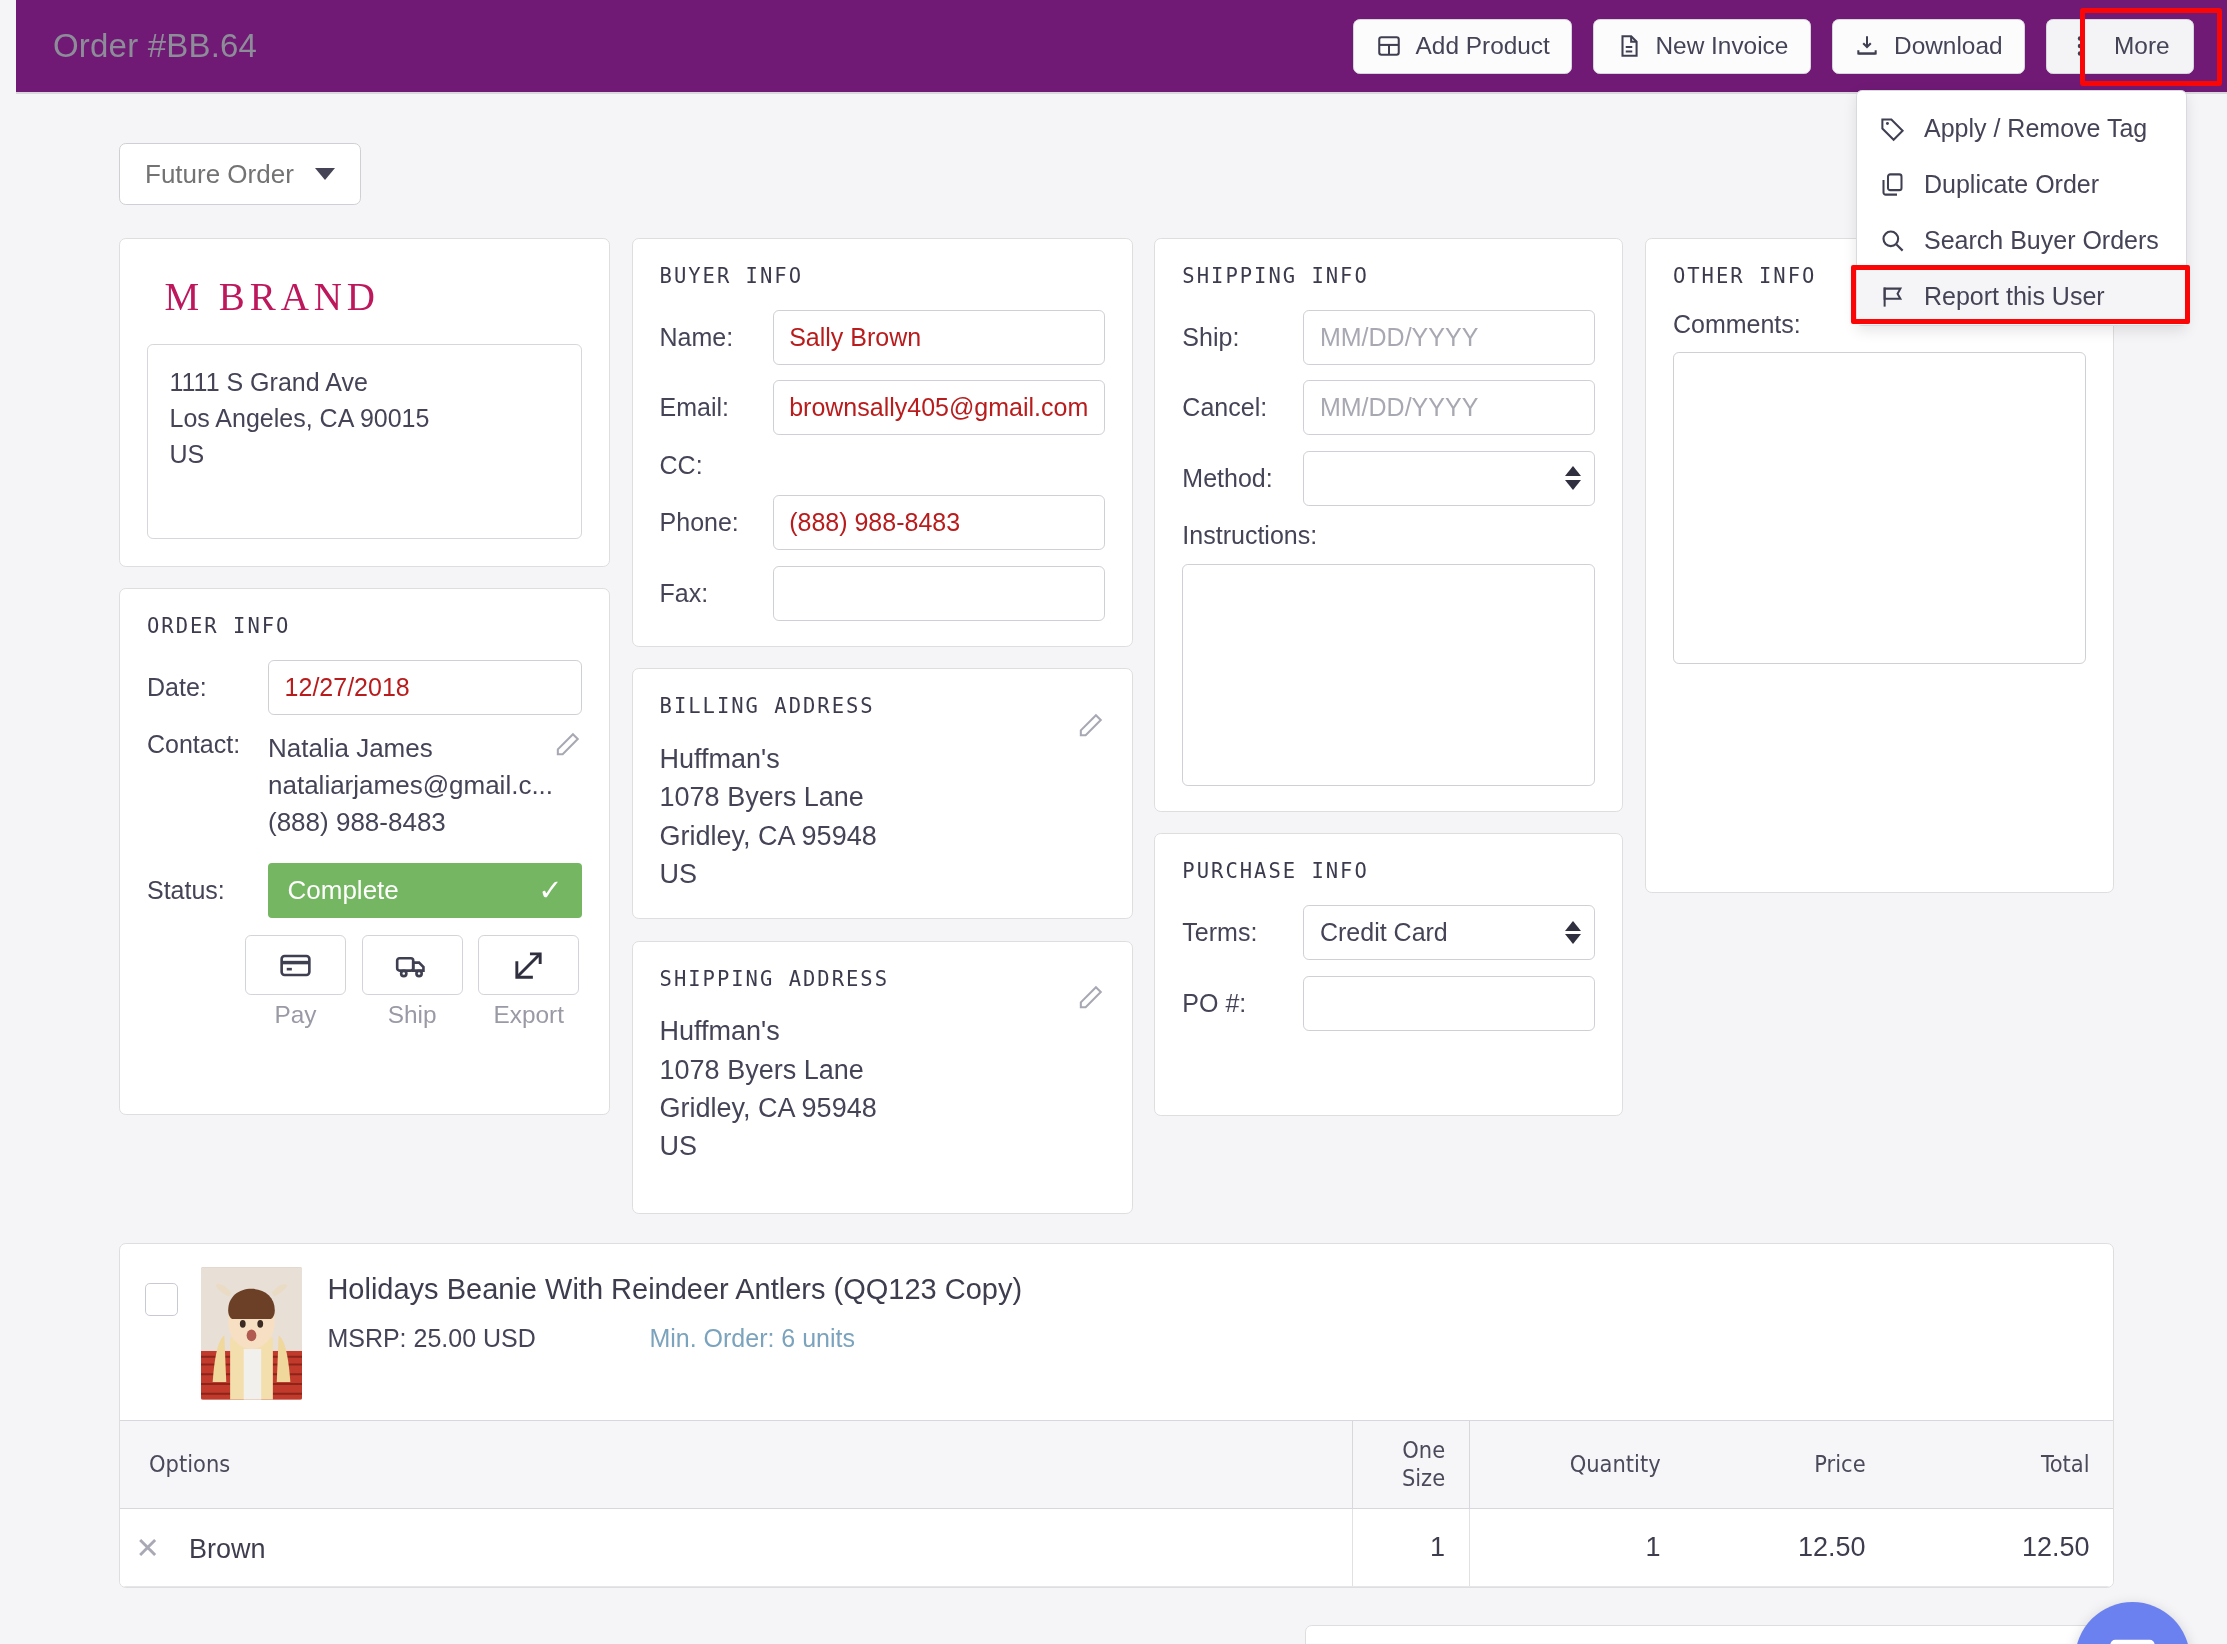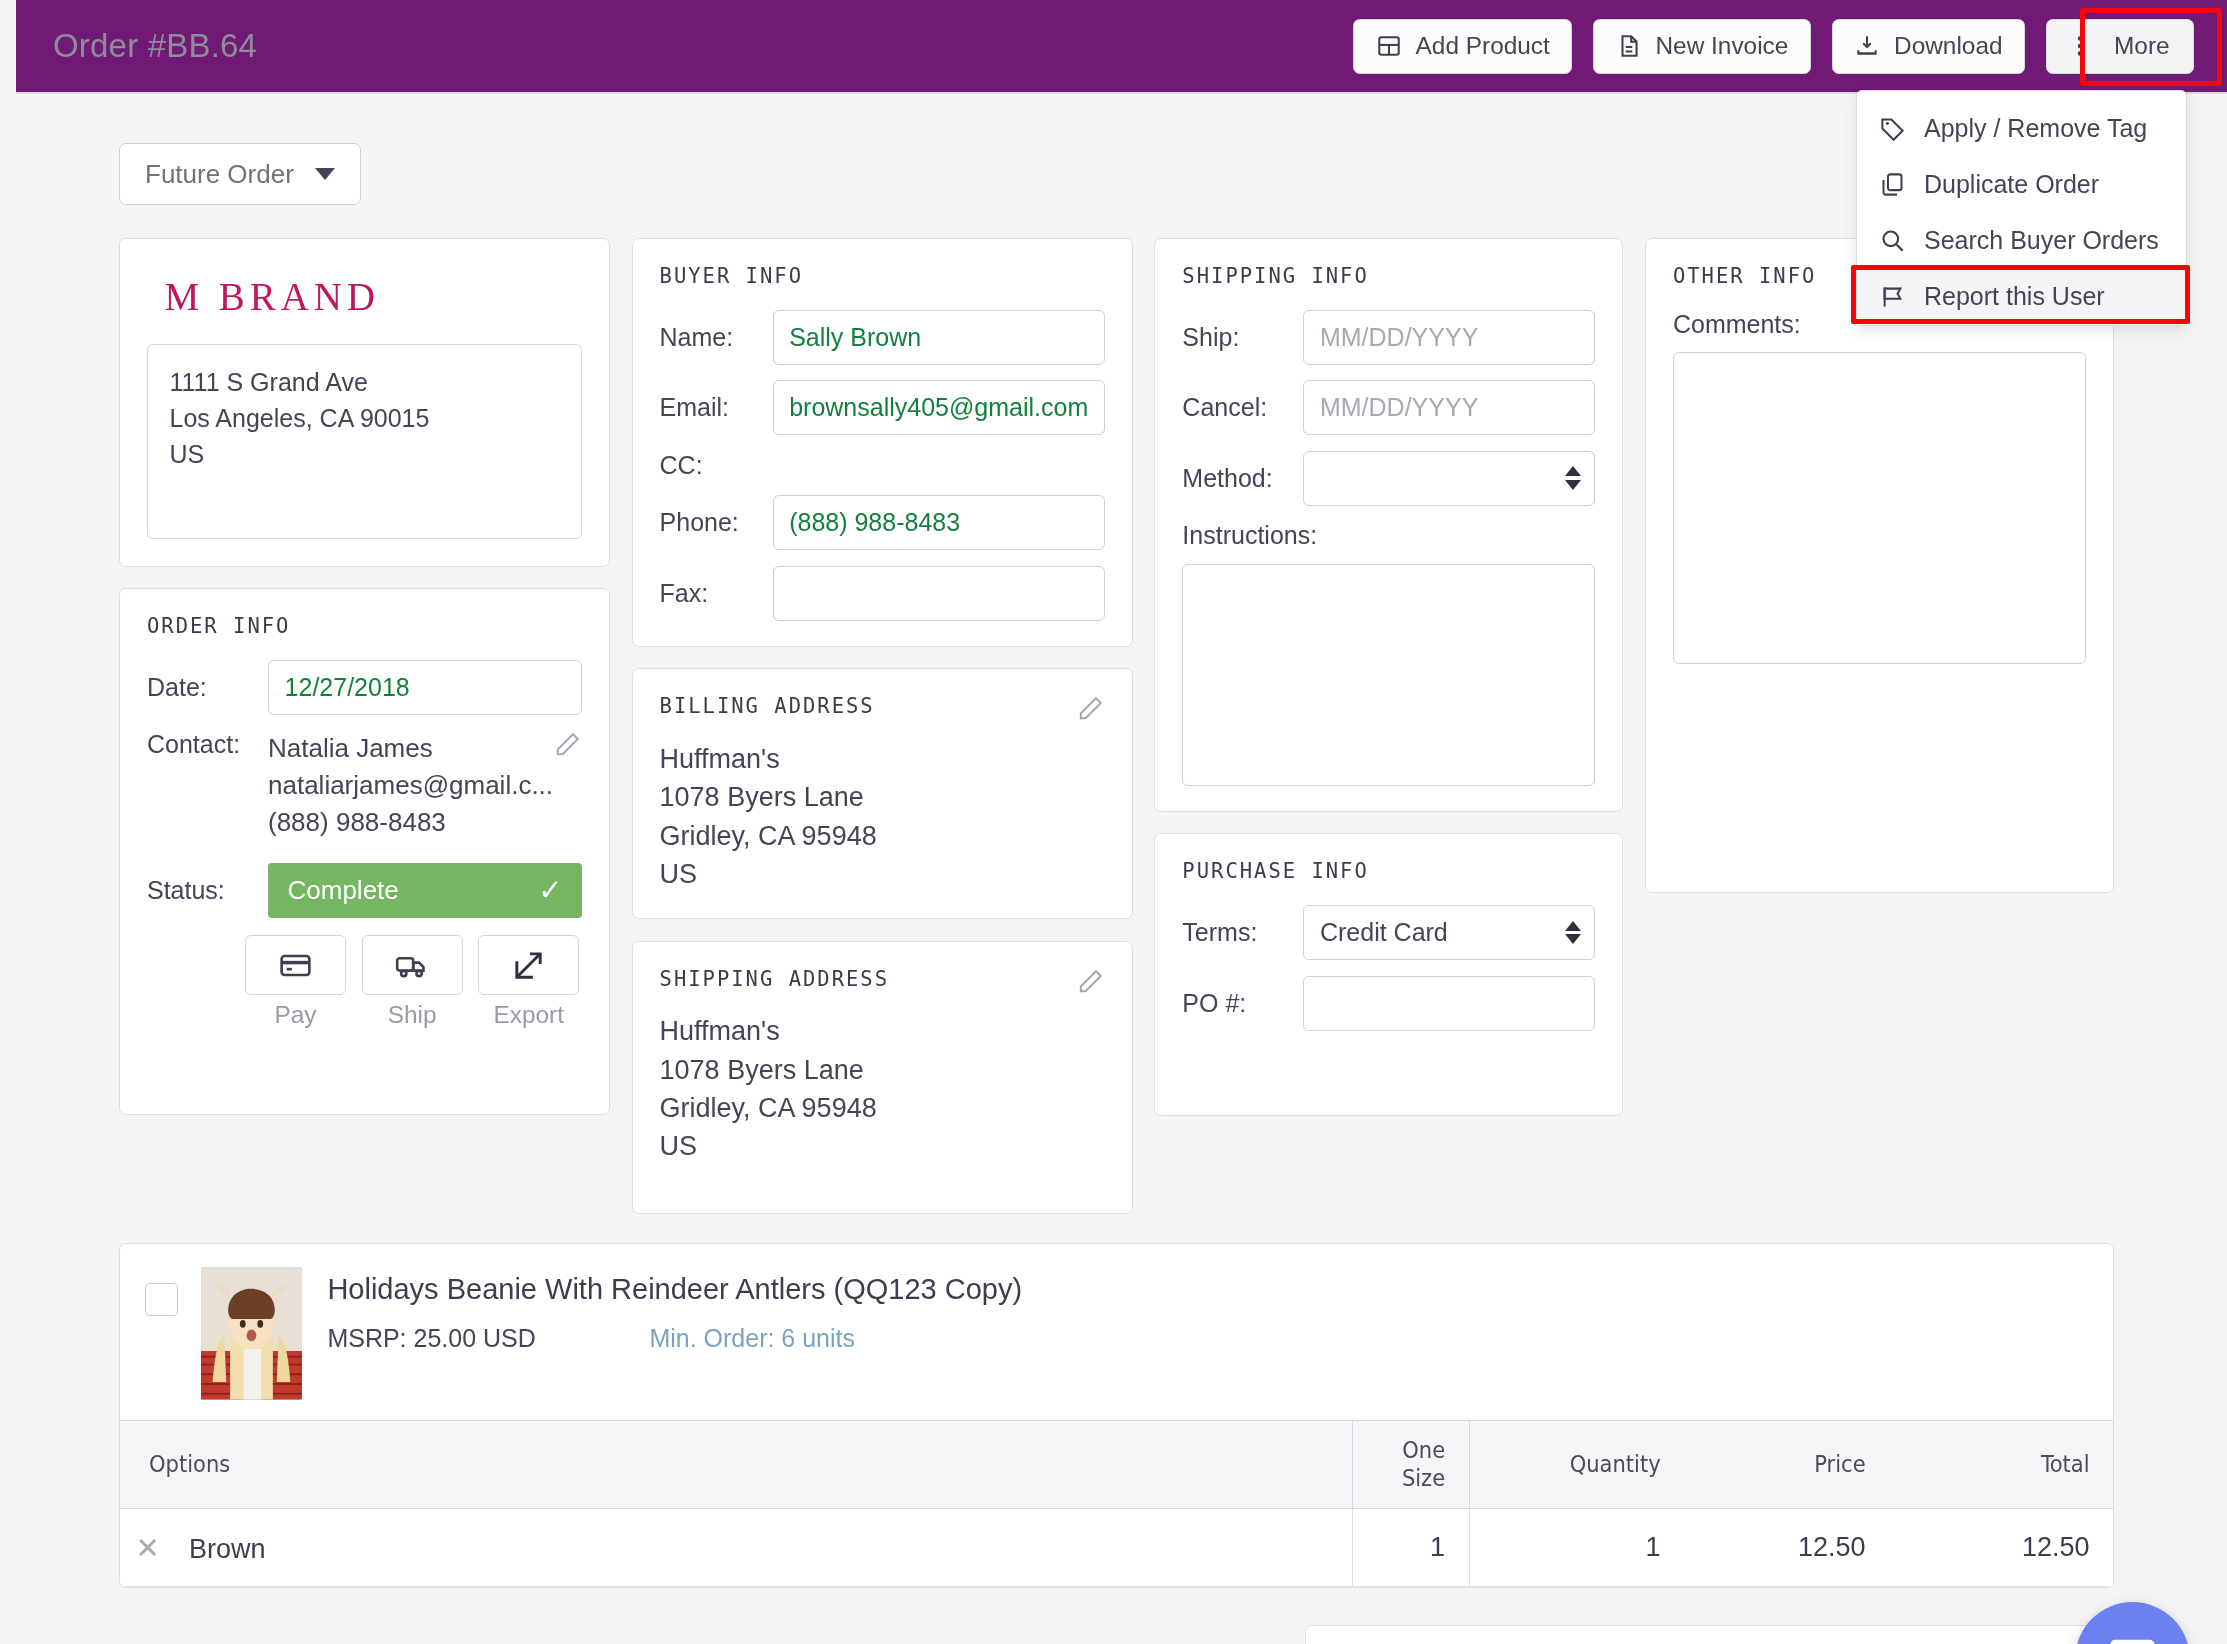--- a/index.html
+++ b/index.html
@@ -85,39 +85,39 @@
   .col { display: flex; flex-direction: column; gap: 21.5px; }
   .card {
     background: #ffffff; border: 1.5px solid #dededf; border-radius: 6.8px;
     padding: 25px 27px 25px 27px;
   }
   .card-title {
     font-size: 20.5px; letter-spacing: 2px; color: #3b3b4d;
     font-family: "DejaVu Sans Mono", monospace; font-weight: 400;
     margin-bottom: 21.5px; text-transform: uppercase;
   }
-  .card-title-row { display:flex; align-items:flex-start; justify-content:space-between; }
+  .card-title-row { display:flex; align-items:flex-end; justify-content:space-between; }
 
   .brandcard { padding: 29px 27px 27px; min-height: 297px; }
   .brandmark {
     font-family: "Liberation Serif", serif;
     font-size: 39px; letter-spacing: 4.9px; color: #be185d; margin: 5.9px 0 25px 17.6px;
   }
   .addrbox {
     border: 1.5px solid #d6d6dc; border-radius: 5.9px;
     min-height: 195px; padding: 19.5px 21.5px; font-size: 25px; line-height: 1.44; color:#454457;
   }
 
   .frow { display: flex; align-items: center; margin-bottom: 15.6px; }
   .flabel { width: 121px; font-size: 25px; color: #454457; flex: none; }
   .flabel.narrow { width: 113px; }
   .finput {
     flex: 1; height: 55px; border: 1.5px solid #cfcfd6; border-radius: 5.9px;
     background: #fff; display: flex; align-items: center; padding: 0 15.6px;
-    font-size: 25px; color: #15803d; overflow: hidden; white-space: nowrap;
+    font-size: 25px; color: #b91c1c; overflow: hidden; white-space: nowrap;
   }
   .finput.ph { color: #a8a8b3; }
   .fselect {
     flex: 1; height: 55px; border: 1.5px solid #cfcfd6; border-radius: 5.9px;
     background: #fff; display: flex; align-items: center; justify-content: space-between;
     padding: 0 13.7px 0 15.6px; font-size: 25px; color: #454457; cursor: pointer;
   }
   .spin { display:flex; flex-direction:column; gap:3.9px; align-items:center; }
   .spin .up { width:0;height:0;border-left:8.8px solid transparent;border-right:8.8px solid transparent;border-bottom:10.7px solid #2f2f3f; }
   .spin .dn { width:0;height:0;border-left:8.8px solid transparent;border-right:8.8px solid transparent;border-top:10.7px solid #2f2f3f; }

